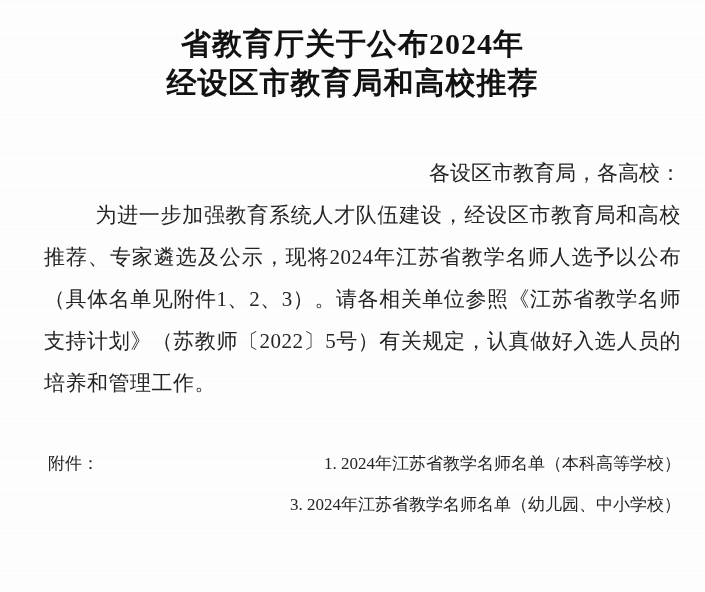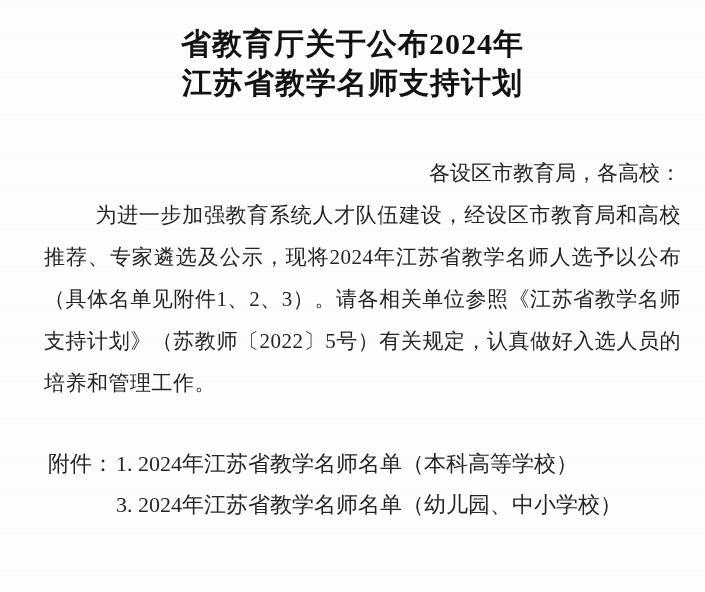--- a/index.html
+++ b/index.html
@@ -48,47 +48,48 @@
   .salutation {
     text-align: right;
   }
   .main-paragraph {
     text-indent: 2.45em;
     letter-spacing: 0.5px;
     margin-left: 20px;
   }
   .attachments-block {
     margin: 39px 24px 0 48px;
-    font-size: 22px;
+    font-size: 17px;
     line-height: 41px;
     color: #242424;
     display: flex;
     align-items: flex-start;
   }
   .attachments-label {
     flex: 0 0 auto;
     white-space: nowrap;
   }
   .attachments-list {
     flex: 1 1 auto;
     list-style: none;
     padding-left: 2px;
   }
   .attachment-item {
     white-space: nowrap;
+    text-align: right;
   }
 </style>
 </head>
 <body>
 
 <div class="page">
 
   <div class="title-block">
     <div class="title-line">省教育厅关于公布2024年</div>
-    <div class="title-line">江苏省教学名师支持计划</div>
+    <div class="title-line">经设区市教育局和高校推荐</div>
   </div>
 
   <div class="body-block">
     <div class="salutation">各设区市教育局，各高校：</div>
     <div class="main-paragraph">为进一步加强教育系统人才队伍建设，经设区市教育局和高校推荐、专家遴选及公示，现将2024年江苏省教学名师人选予以公布（具体名单见附件1、2、3）。请各相关单位参照《江苏省教学名师支持计划》（苏教师〔2022〕5号）有关规定，认真做好入选人员的培养和管理工作。</div>
   </div>
 
   <div class="attachments-block">
     <div class="attachments-label">附件：</div>
     <ul class="attachments-list">

